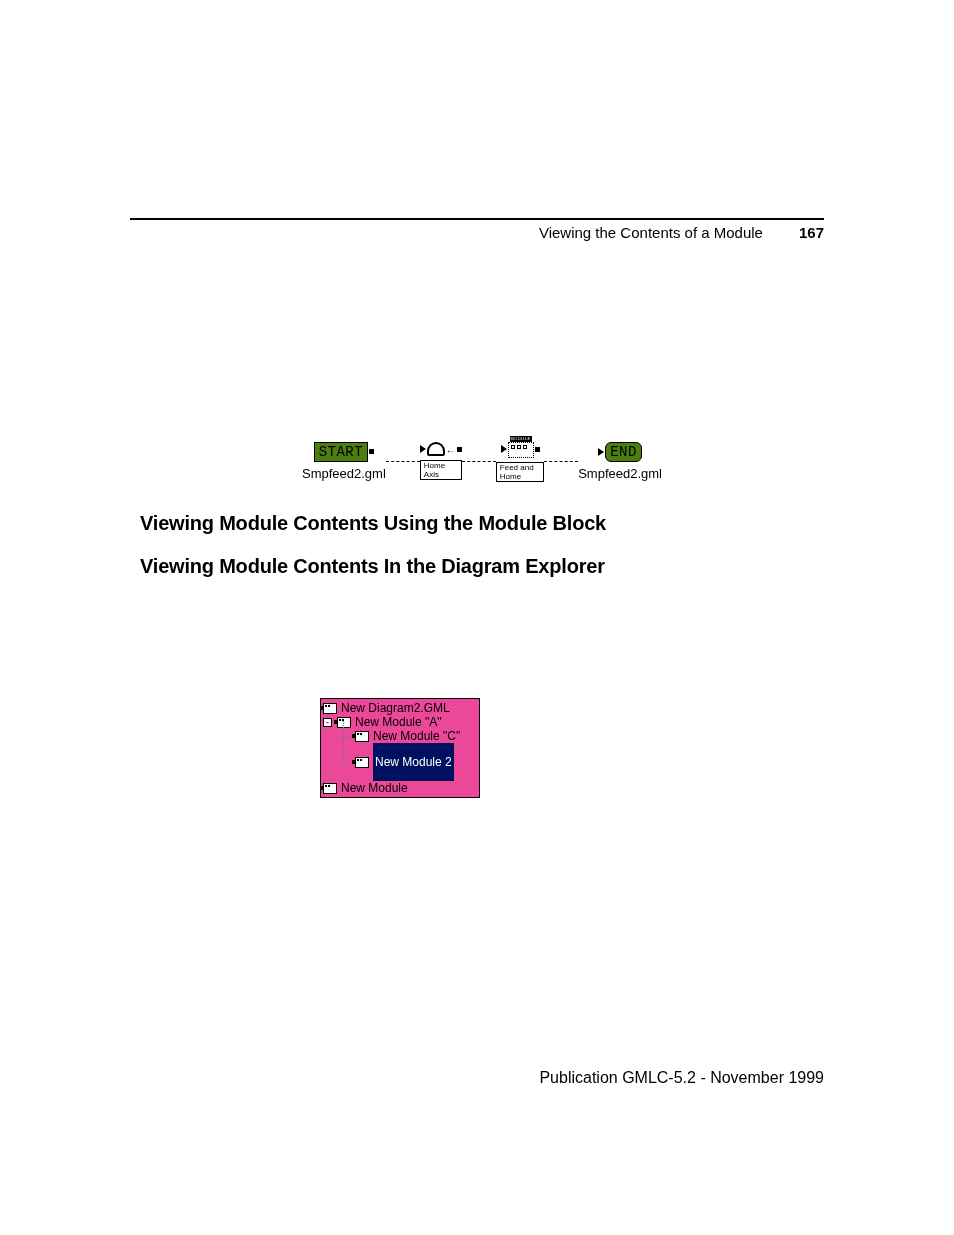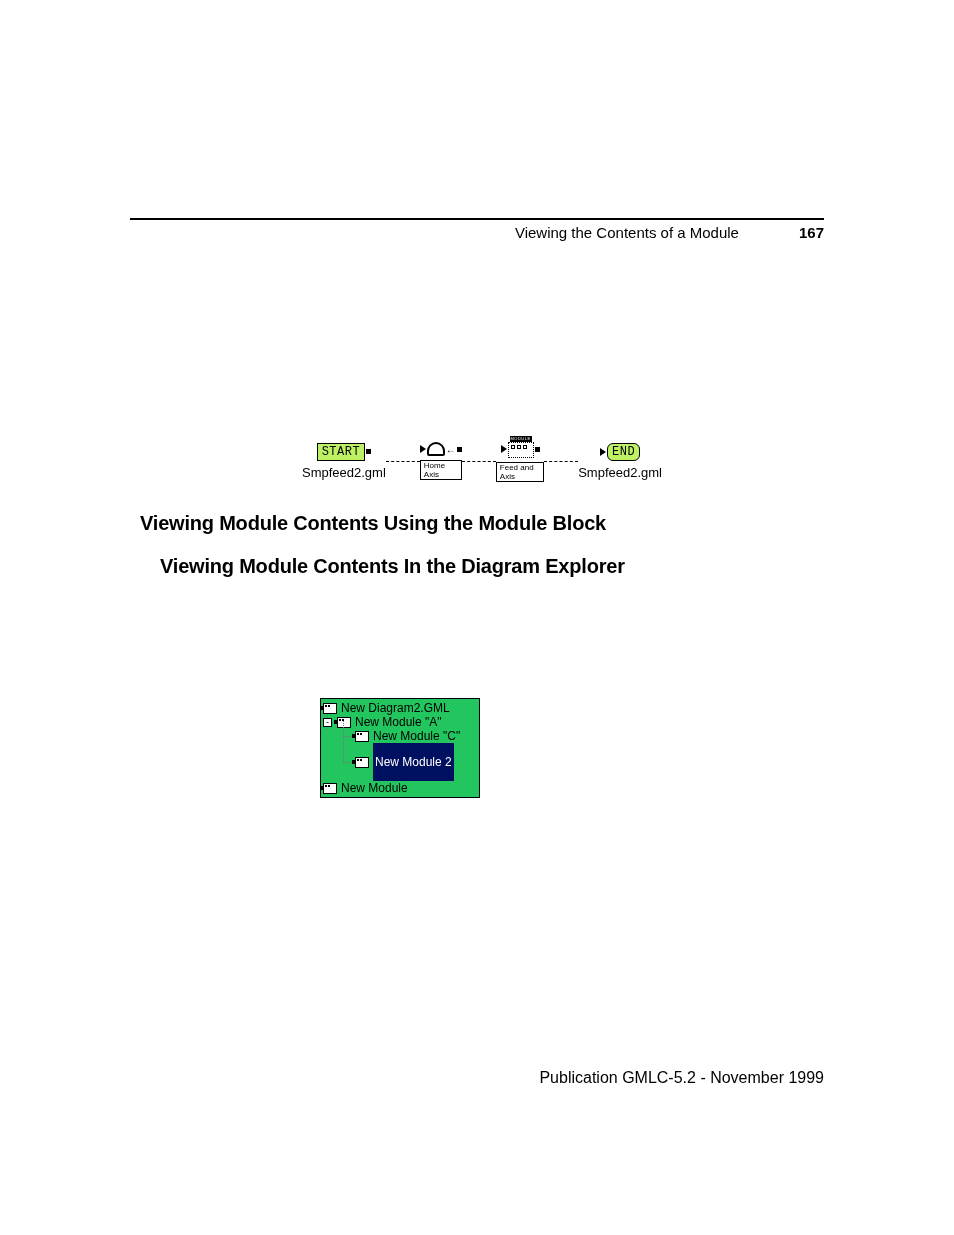--- a/index.html
+++ b/index.html
@@ -1,41 +1,41 @@
 <!DOCTYPE html>
 <html><head>
 <meta charset="utf-8">
 <style>
   * { margin: 0; padding: 0; box-sizing: border-box; }
   html, body { width: 954px; height: 1235px; background: #fff; font-family: Arial, Helvetica, sans-serif; color: #000; }
   .page { position: relative; width: 954px; height: 1235px; }
   .running-header { position: absolute; top: 196px; left: 130px; right: 130px; display: flex; justify-content: flex-end; align-items: baseline; font-size: 15px; }
-  .running-header .section-title { margin-right: 60px; }
+  .running-header .section-title { margin-right: 36px; }
   .running-header .page-num { font-weight: bold; margin-top: 28px; }
   .hr { position: absolute; top: 218px; left: 130px; right: 130px; height: 2px; background: #000; }
   .content { position: absolute; top: 240px; left: 140px; right: 130px; }
   .fig-diagram { margin: 200px auto 30px auto; width: 360px; }
   .flow-row { display: flex; align-items: center; justify-content: space-between; }
   .node { display: flex; flex-direction: column; align-items: center; gap: 4px; }
-  .icon-box { border: 1px solid #000; background: #bef264; font-size: 12px; padding: 1px 4px; font-family: "Courier New", monospace; letter-spacing: 0.5px; }
+  .icon-box { border: 1px solid #000; background: #4d7c0f; font-size: 14px; padding: 1px 4px; font-family: "Courier New", monospace; letter-spacing: 0.5px; }
   .icon-home { border: 2px solid #000; width: 18px; height: 14px; position: relative; border-radius: 9px 9px 2px 2px; }
   .icon-module { width: 26px; height: 18px; position: relative; }
   .icon-module .mod-top { position: absolute; top: -4px; left: 2px; right: 2px; height: 6px; background: #000; color: #fff; font-size: 4px; text-align: center; line-height: 6px; letter-spacing: 0.5px; }
   .icon-module .mod-body { position: absolute; top: 2px; left: 0; right: 0; bottom: 0; border: 1px dotted #000; }
   .icon-module .mod-bits { position: absolute; top: 5px; left: 3px; display: flex; gap: 2px; }
   .icon-module .mod-bits span { width: 4px; height: 4px; border: 1px solid #000; display: block; }
   .tri { width: 0; height: 0; border-top: 4px solid transparent; border-bottom: 4px solid transparent; border-left: 6px solid #000; display: inline-block; }
   .sq { width: 5px; height: 5px; background: #000; display: inline-block; }
   .conn { display: flex; align-items: center; gap: 1px; }
   .dash-line { width: 34px; border-top: 1px dashed #000; }
   .cap { border: 1px solid #000; font-size: 8px; padding: 0 3px; font-family: Arial, sans-serif; }
   .plain-cap { font-size: 13px; font-family: Arial, sans-serif; }
   h2.sect { font-family: "Helvetica Neue", Helvetica, Arial, sans-serif; font-weight: bold; letter-spacing: -0.2px; font-size: 20px; margin-top: 20px; }
-  .sect2-gap { margin-top: 100px; margin-left: 20px; }
-  .fig-tree { margin: 120px 0 0 180px; width: 160px; border: 1px solid #000; background: #22c55e; font-family: "MS Sans Serif", Arial, sans-serif; font-size: 12px; padding: 2px 2px; }
+  .sect2-gap { margin-top: 100px; }
+  .fig-tree { margin: 120px 0 0 180px; width: 160px; border: 1px solid #000; background: #ec4899; font-family: "MS Sans Serif", Arial, sans-serif; font-size: 12px; padding: 2px 2px; }
   .tree-row { display: flex; align-items: center; gap: 4px; white-space: nowrap; }
   .indent1 { padding-left: 14px; position: relative; }
   .indent2 { padding-left: 32px; position: relative; }
   .indent1::before { content: ""; position: absolute; left: 4px; top: 0; bottom: 0; border-left: 1px dotted #777; }
   .indent2::before { content: ""; position: absolute; left: 20px; top: 50%; width: 8px; border-top: 1px dotted #777; }
   .indent2::after { content: ""; position: absolute; left: 20px; top: -8px; bottom: 50%; border-left: 1px dotted #777; }
   .box-minus { width: 9px; height: 9px; border: 1px solid #000; display: flex; align-items: center; justify-content: center; font-size: 9px; line-height: 1; background: #fff; position: absolute; left: 0; top: 3px; }
   .mod-ico { width: 14px; height: 11px; position: relative; flex: 0 0 auto; }
   .mod-ico::before { content: ""; position: absolute; inset: 0; border: 1px solid #000; background: #fff; }
   .mod-ico::after { content: ""; position: absolute; left: -3px; top: 3px; width: 4px; height: 4px; background: #000; }
@@ -93,21 +93,21 @@
               <span class="mod-top">MODULE</span>
               <span class="mod-body"></span>
               <span class="mod-bits">
                   <span></span>
                   <span></span>
                   <span></span>
                 </span>
             </span>
             <span class="sq"></span>
           </div>
-          <span class="cap">Feed and Axis</span>
+          <span class="cap">Feed and Home</span>
         </div>
 
         <div class="conn">
           <span class="dash-line"></span>
         </div>
 
         <div class="node">
           <div class="conn">
             <span class="tri"></span>
             <span class="icon-box" style="border-radius:6px;">END</span>

